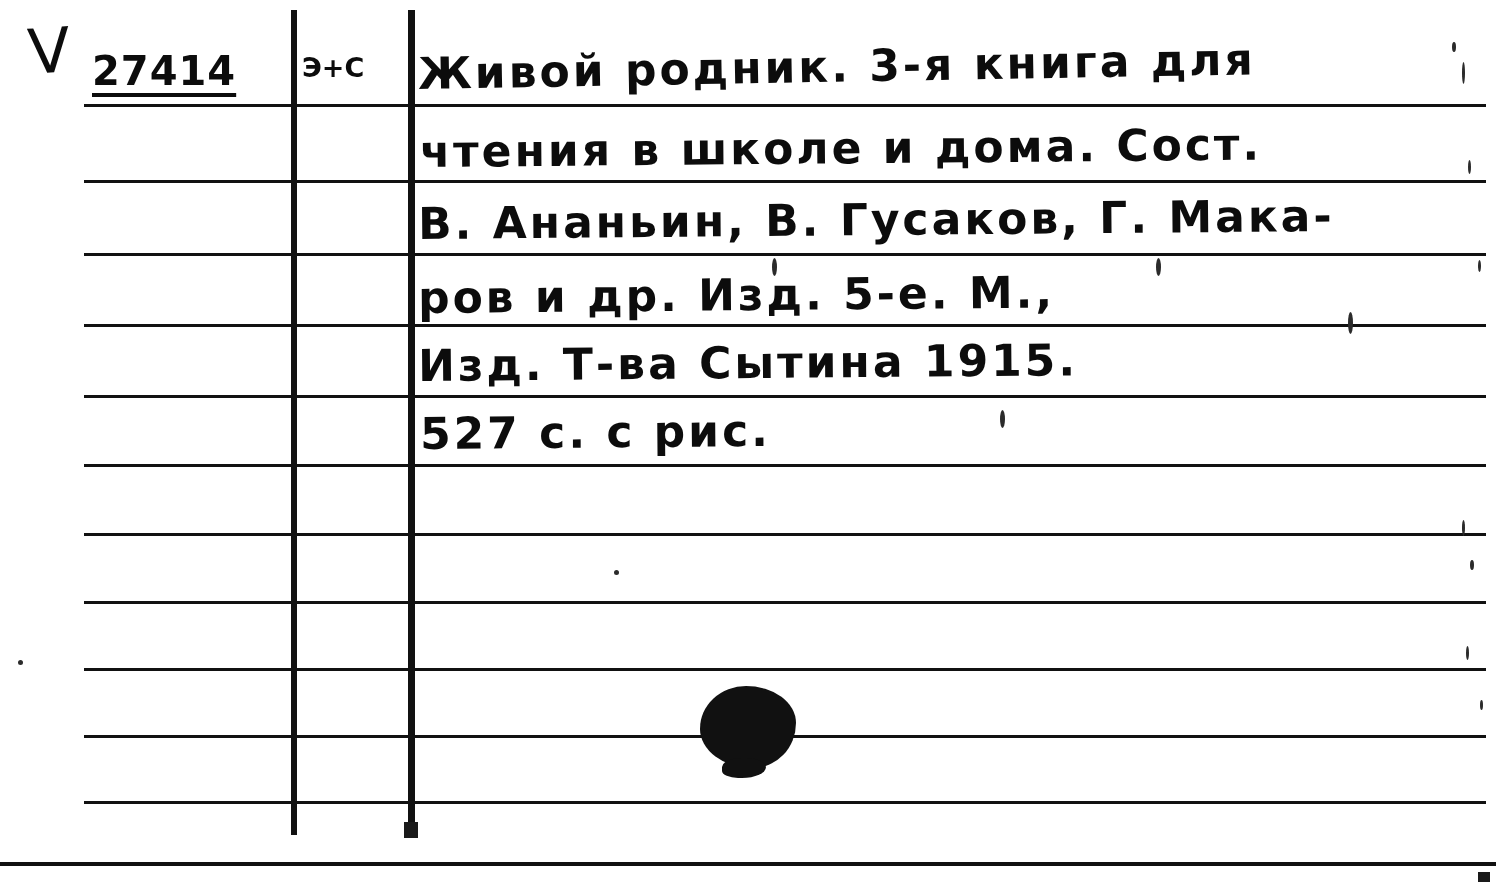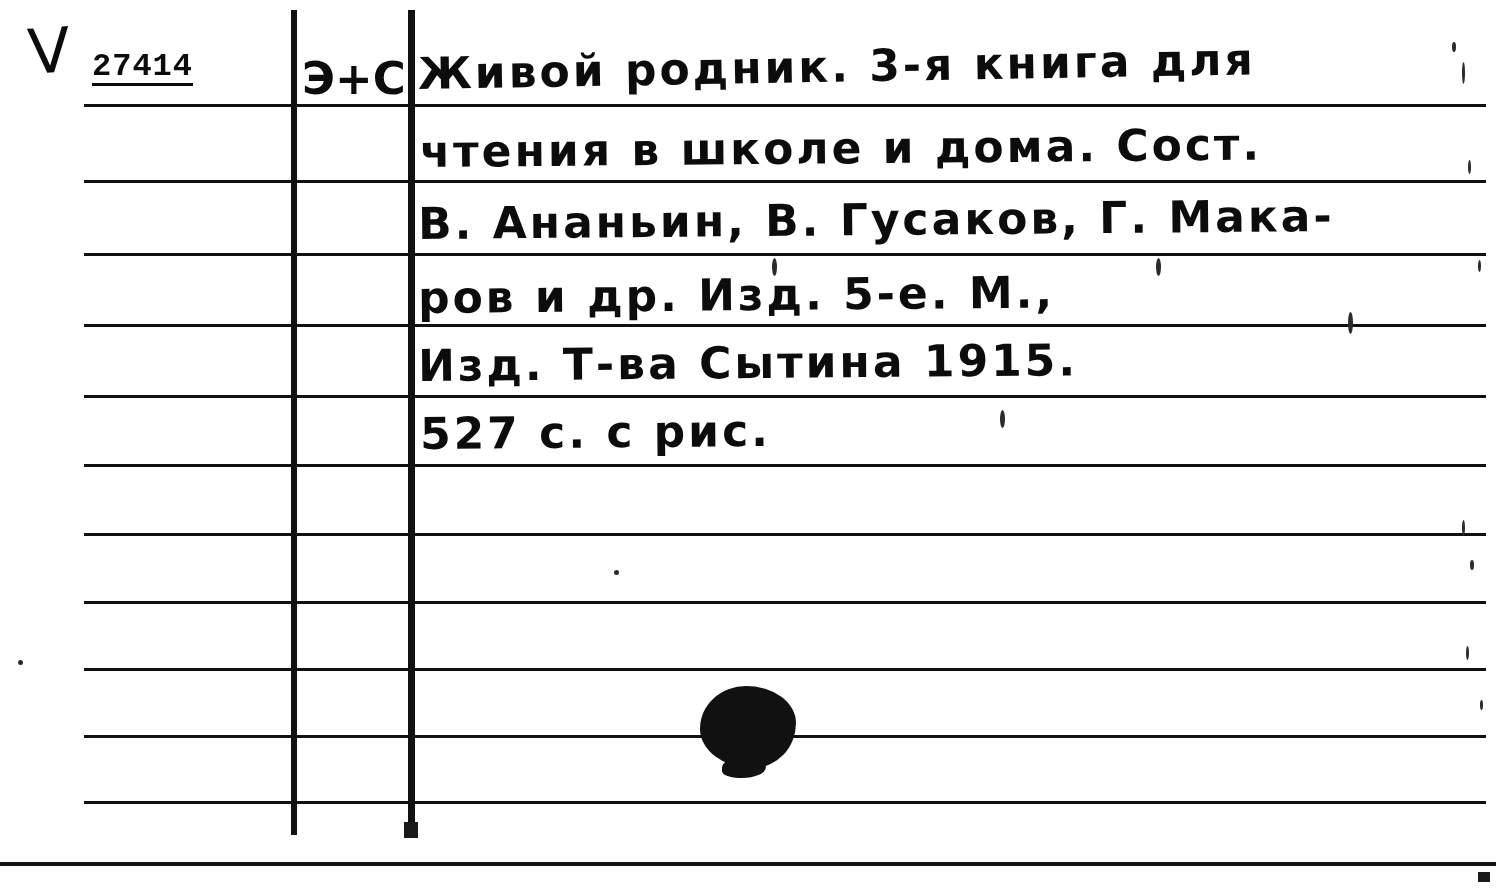--- a/index.html
+++ b/index.html
@@ -37,31 +37,30 @@
     position: absolute;
     color: #0c0c0c;
     font-family: "DejaVu Sans", sans-serif;
     font-weight: 700;
     letter-spacing: 2px;
     white-space: nowrap;
     transform-origin: left center;
   }
 
   .callnum {
-    font-size: 32px;
+    font-size: 40px;
     letter-spacing: 1px;
-    font-family: Liberation Mono, monospace;
   }
   .checkmark {
     font-size: 62px;
     font-weight: 400;
     line-height: 1;
   }
   .plusmark {
-    font-size: 45px;
+    font-size: 27px;
     letter-spacing: 0px;
   }
   .body-line {
     font-size: 44px;
     letter-spacing: 3px;
   }
 
   
   #blot {
     position: absolute;

